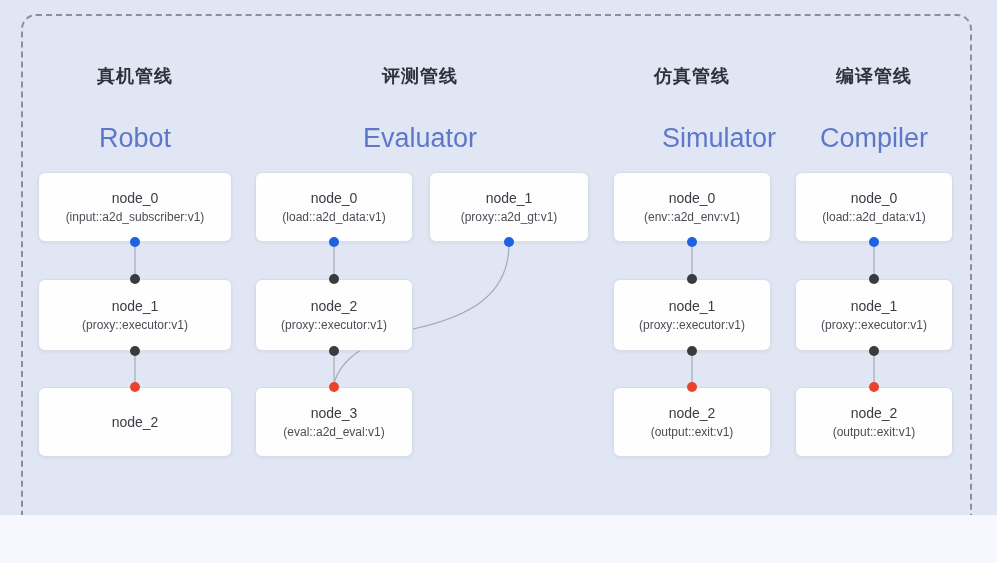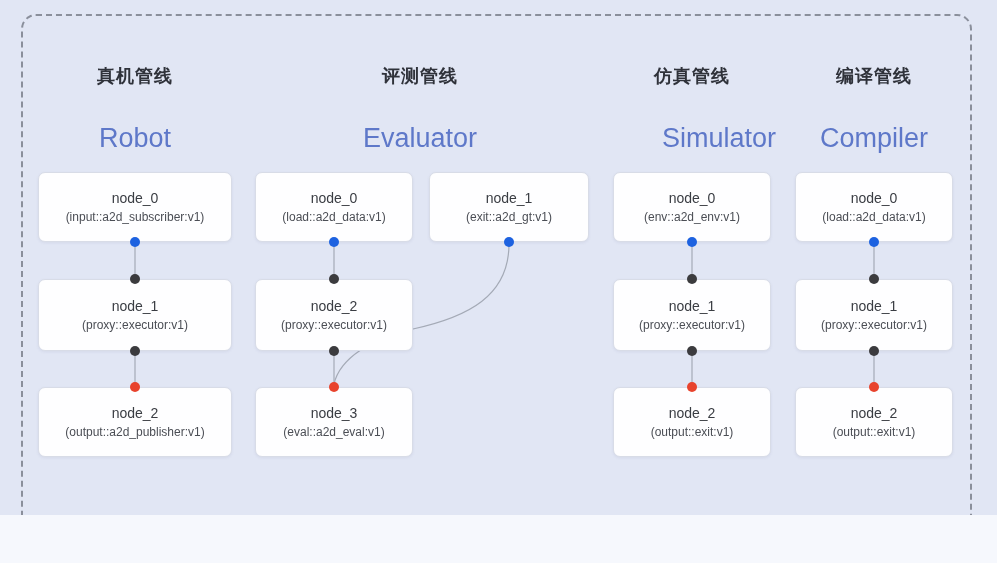--- a/index.html
+++ b/index.html
@@ -60,33 +60,32 @@
     </div>
     <div class="port" style="left: 135px; top: 242px; background: rgb(29, 98, 224);"></div>
     <div class="node-box" style="left: 38px; top: 279px; width: 194px; height: 72px;">
       <div class="node-title">node_1</div>
       <div class="node-subtitle">(proxy::executor:v1)</div>
     </div>
     <div class="port" style="left: 135px; top: 279px; background: rgb(59, 59, 62);"></div>
     <div class="port" style="left: 135px; top: 351px; background: rgb(59, 59, 62);"></div>
     <div class="node-box" style="left: 38px; top: 387px; width: 194px; height: 70px;">
       <div class="node-title">node_2</div>
-      <div class="node-subtitle">(output::a2d_publisher:v1)</div>
     </div>
     <div class="port" style="left: 135px; top: 387px; background: rgb(232, 67, 45);"></div>
     <div class="header-cn" style="left: 420px;">评测管线</div>
     <div class="header-en" style="left: 420px;">Evaluator</div>
     <div class="node-box" style="left: 255px; top: 172px; width: 158px; height: 70px;">
       <div class="node-title">node_0</div>
       <div class="node-subtitle">(load::a2d_data:v1)</div>
     </div>
     <div class="port" style="left: 334px; top: 242px; background: rgb(29, 98, 224);"></div>
     <div class="node-box" style="left: 429px; top: 172px; width: 160px; height: 70px;">
       <div class="node-title">node_1</div>
-      <div class="node-subtitle">(exit::a2d_gt:v1)</div>
+      <div class="node-subtitle">(proxy::a2d_gt:v1)</div>
     </div>
     <div class="port" style="left: 509px; top: 242px; background: rgb(29, 98, 224);"></div>
     <div class="node-box" style="left: 255px; top: 279px; width: 158px; height: 72px;">
       <div class="node-title">node_2</div>
       <div class="node-subtitle">(proxy::executor:v1)</div>
     </div>
     <div class="port" style="left: 334px; top: 279px; background: rgb(59, 59, 62);"></div>
     <div class="port" style="left: 334px; top: 351px; background: rgb(59, 59, 62);"></div>
     <div class="node-box" style="left: 255px; top: 387px; width: 158px; height: 70px;">
       <div class="node-title">node_3</div>

